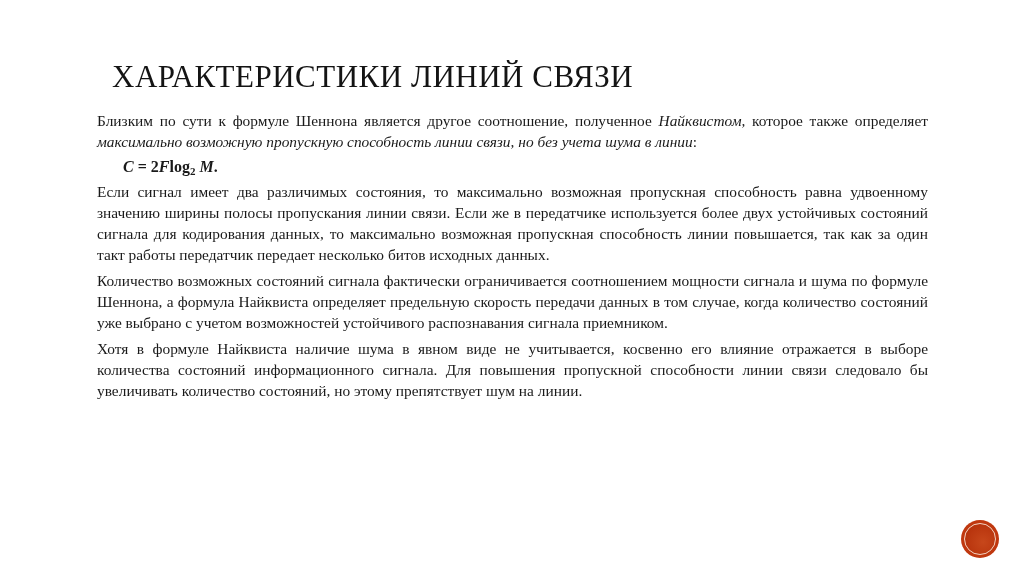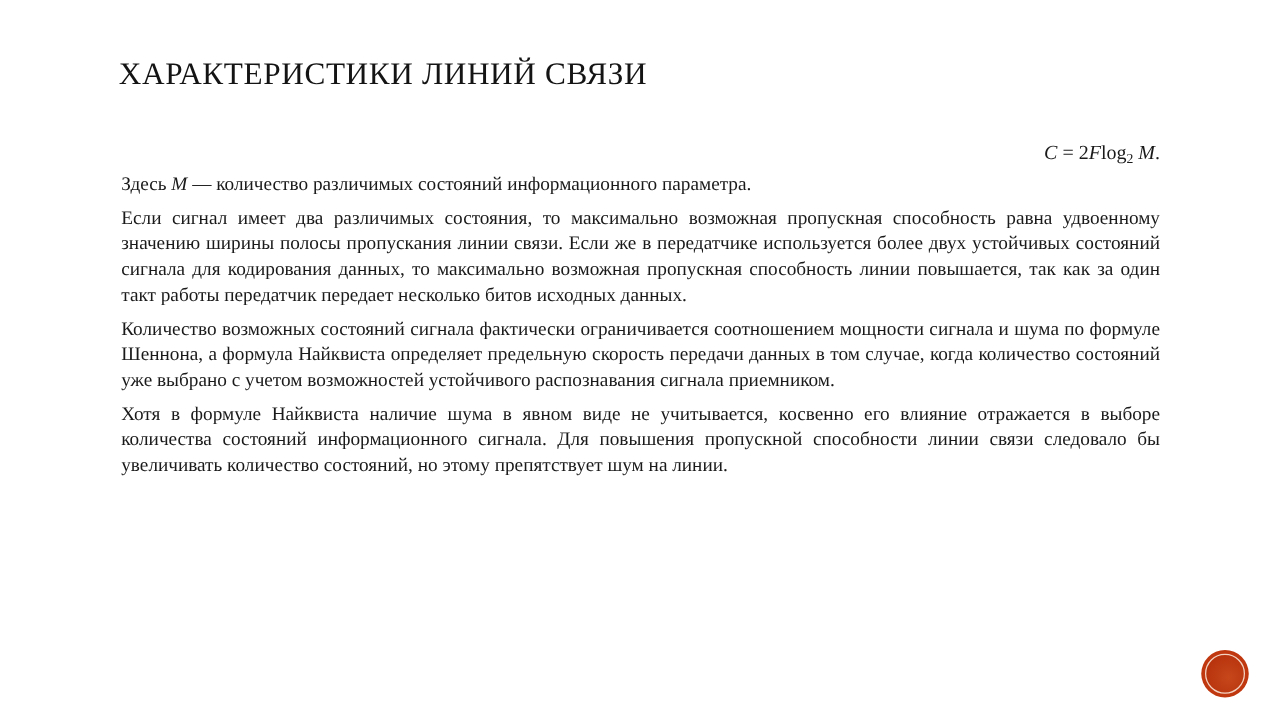--- a/index.html
+++ b/index.html
@@ -19,50 +19,51 @@
       position: absolute;
       left: 0; top: 0;
       width: 1024px; height: 574px;
       background: #ffffff;
     }
     .title {
       position: absolute;
       left: 95px;
       top: 40px;
       font-family: "Liberation Serif", "DejaVu Serif", serif;
-      font-size: 25px;
+      font-size: 31px;
       letter-spacing: 0.5px;
       color: #141414;
       white-space: nowrap;
-      margin: 0;
+      margin: 17px;
       font-weight: normal;
       line-height: 40px;
     }
     .content {
       position: absolute;
       left: 97px;
       top: 111px;
       width: 831px;
       font-size: 15.4px;
       line-height: 20.7px;
       color: #1a1a1a;
     }
     .content p {
       margin: 0 0 6px 0;
       text-align: justify;
       text-align-last: left;
     }
     .content p.tight { margin-bottom: 4px; }
     .content em { font-style: italic; }
     .formula {
-      text-align: right;
+      text-align: left;
       margin: 1px 0 5px 0;
       font-size: 16px;
       line-height: 21px;
       padding-left: 26px;
+      font-weight: bold;
     }
     .formula .var { font-style: italic; }
     .formula sub { font-size: 11px; vertical-align: -3px; line-height: 0; }
     .badge {
       position: absolute;
       left: 962px;
       top: 521px;
       width: 36px;
       height: 36px;
       border-radius: 50%;
@@ -79,24 +80,24 @@
       background: radial-gradient(circle at 60% 60%, #c7471b 0%, #b8340d 70%);
     }
   </style>
 </head>
 <body>
 
 <div class="slide">
   <h1 class="title">ХАРАКТЕРИСТИКИ ЛИНИЙ СВЯЗИ</h1>
 
   <div class="content">
+    <p class="tight"><span>Близким по сути к формуле Шеннона является другое соотношение, полученное </span><em>Найквистом,</em><span> которое также определяет </span><em>максимально возможную пропускную способность линии связи, но без учета шума в линии</em><span>:</span></p>
 
     <div class="formula"><span class="var">C</span><span> = 2</span><span class="var">F</span><span>log</span><sub>2</sub><span class="var"> M</span><span>.</span></div>
 
-    <p><span>Здесь </span><em>M</em><span> — количество различимых состояний информационного параметра.</span></p>
 
     <p>Если сигнал имеет два различимых состояния, то максимально возможная пропускная способность равна удвоенному значению ширины полосы пропускания линии связи. Если же в передатчике используется более двух устойчивых состояний сигнала для кодирования данных, то максимально возможная пропускная способность линии повышается, так как за один такт работы передатчик передает несколько битов исходных данных.</p>
 
     <p>Количество возможных состояний сигнала фактически ограничивается соотношением мощности сигнала и шума по формуле Шеннона, а формула Найквиста определяет предельную скорость передачи данных в том случае, когда количество состояний уже выбрано с учетом возможностей устойчивого распознавания сигнала приемником.</p>
 
     <p>Хотя в формуле Найквиста наличие шума в явном виде не учитывается, косвенно его влияние отражается в выборе количества состояний информационного сигнала. Для повышения пропускной способности линии связи следовало бы увеличивать количество состояний, но этому препятствует шум на линии.</p>
   </div>
 
   <div class="badge"></div>
 </div>

